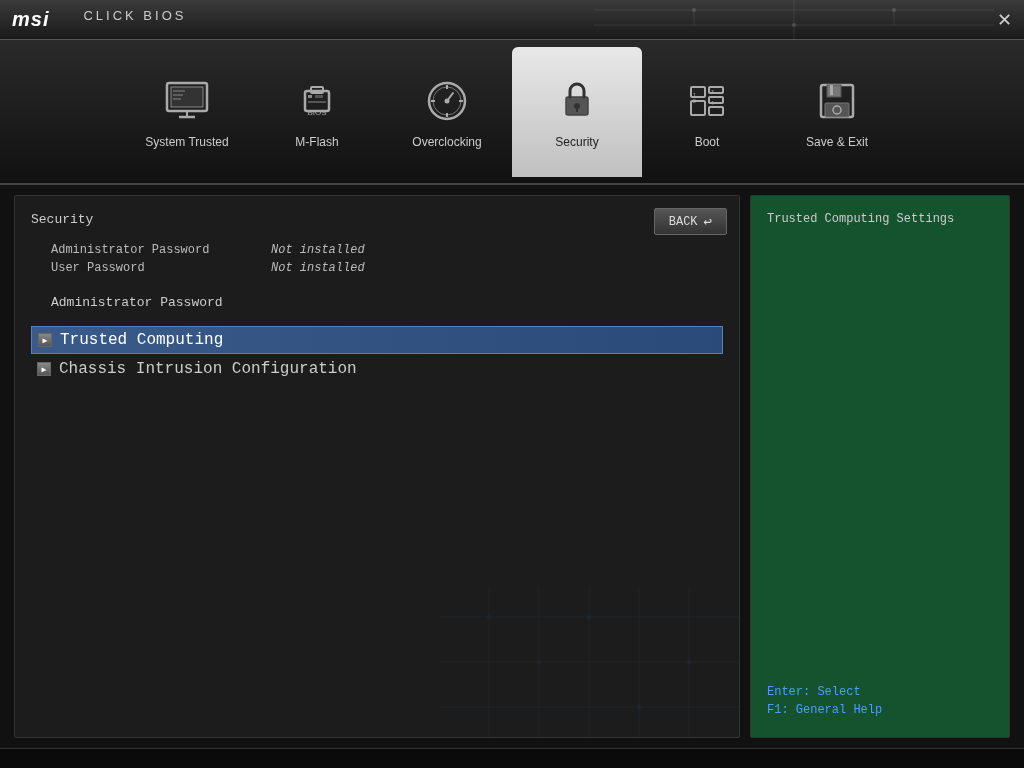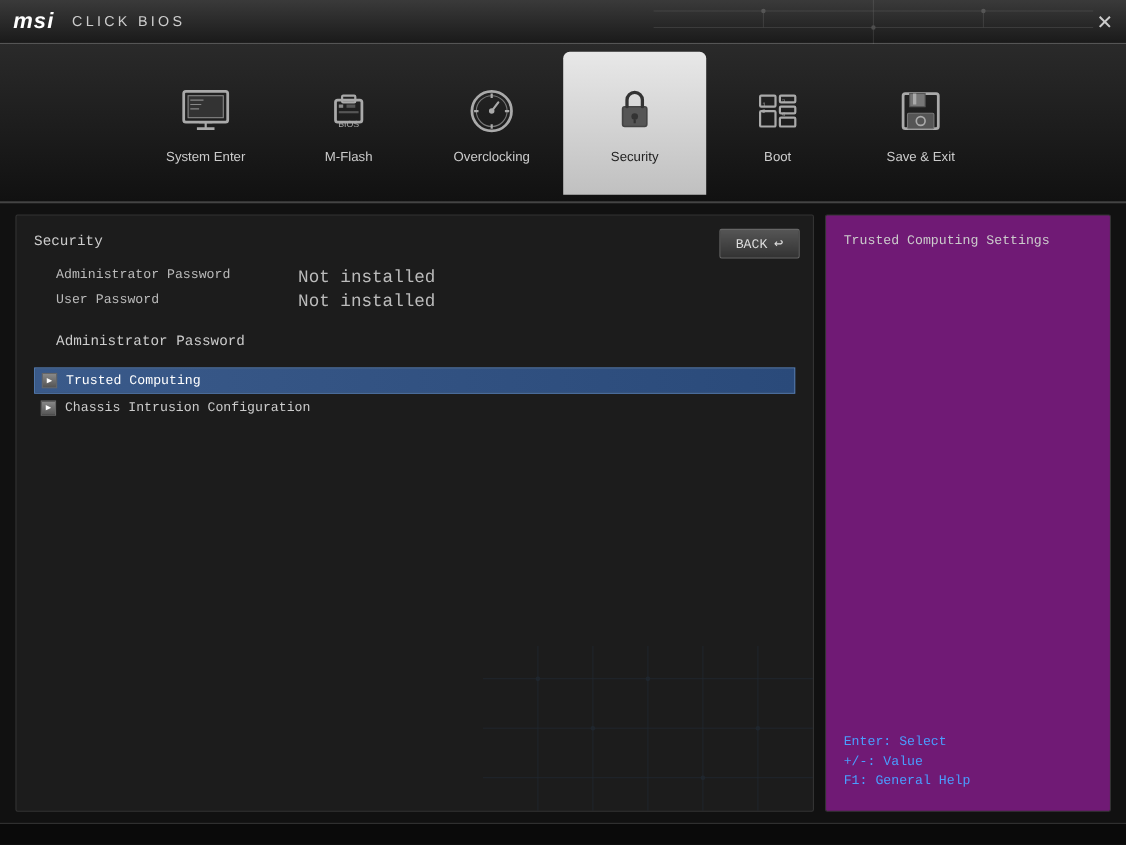--- a/index.html
+++ b/index.html
@@ -18,22 +18,21 @@
       height: 40px;
       background: linear-gradient(to bottom, #3a3a3a, #1a1a1a);
       display: flex;
       align-items: center;
       justify-content: space-between;
       padding: 0 12px;
       border-bottom: 1px solid #555;
     }
     .msi-logo {
       display: flex;
-      align-items: center;
-      gap: 4px;
+      gap: 22px;
     }
     .msi-text {
       font-size: 20px;
       font-weight: bold;
       font-style: italic;
       color: #fff;
       font-family: Arial, sans-serif;
       letter-spacing: 1px;
     }
     .click-bios-text {
@@ -159,22 +158,23 @@
       margin-bottom: 4px;
     }
     .password-label {
       color: #bbb;
       font-size: 12px;
       width: 180px;
       font-family: 'Courier New', monospace;
     }
     .password-value {
       color: #bbb;
-      font-size: 16px;
-      font-family: 'Courier New', monospace;
+      font-size: 12px;
+      font-family: 'Courier New', monospace;
+      font-style: italic;
     }
 
     .admin-pw-label {
       color: #ccc;
       font-size: 13px;
       margin-left: 20px;
       margin-bottom: 16px;
       font-family: 'Courier New', monospace;
     }
 
@@ -200,27 +200,27 @@
       background: linear-gradient(to bottom, #888, #555);
       border: 1px solid #666;
       display: flex;
       align-items: center;
       justify-content: center;
       font-size: 8px;
       color: #fff;
       flex-shrink: 0;
     }
     .menu-item-text {
-      font-size: 12px;
+      font-size: 16px;
     }
 
     
     .right-panel {
       width: 260px;
-      background: #701a75;
+      background: #14532d;
       border: 1px solid #333;
       border-radius: 2px;
       padding: 16px;
       display: flex;
       flex-direction: column;
       justify-content: space-between;
     }
 
     .help-title {
       color: #ccc;
@@ -291,21 +291,21 @@
         <rect x="4" y="6" width="40" height="28" rx="2" fill="none" stroke="#aaa" stroke-width="2.5"></rect>
         <rect x="8" y="10" width="32" height="20" fill="#333" stroke="#888" stroke-width="1"></rect>
         <line x1="18" y1="34" x2="30" y2="34" stroke="#aaa" stroke-width="2"></line>
         <line x1="24" y1="34" x2="24" y2="40" stroke="#aaa" stroke-width="2"></line>
         <line x1="16" y1="40" x2="32" y2="40" stroke="#aaa" stroke-width="2.5"></line>
         <line x1="10" y1="14" x2="22" y2="14" stroke="#888" stroke-width="1"></line>
         <line x1="10" y1="18" x2="20" y2="18" stroke="#888" stroke-width="1"></line>
         <line x1="10" y1="22" x2="18" y2="22" stroke="#888" stroke-width="1"></line>
       </svg>
     </div>
-    <span class="tab-label">System Enter</span>
+    <span class="tab-label">System Trusted</span>
   </div>
 
 
   <div class="nav-tab">
     <div class="tab-icon">
       <svg width="48" height="48" viewBox="0 0 48 48">
         <rect x="12" y="14" width="24" height="20" rx="2" fill="none" stroke="#aaa" stroke-width="2.5"></rect>
         <rect x="18" y="10" width="12" height="6" rx="1" fill="none" stroke="#aaa" stroke-width="2"></rect>
         <rect x="15" y="18" width="4" height="3" fill="#888"></rect>
         <rect x="22" y="18" width="8" height="3" fill="#555"></rect>
@@ -429,24 +429,20 @@
     <div>
       <div class="help-title">Trusted Computing Settings</div>
     </div>
 
     <div class="key-help">
       <div class="key-help-item">
         <span class="key-name">Enter:</span>
         <span class="key-desc">Select</span>
       </div>
       <div class="key-help-item">
-        <span class="key-name">+/-:</span>
-        <span class="key-desc">Value</span>
-      </div>
-      <div class="key-help-item">
         <span class="key-name">F1:</span>
         <span class="key-desc">General Help</span>
       </div>
     </div>
   </div>
 </div>
 
 <div class="bottom-bar"></div>
 
 </body></html>

